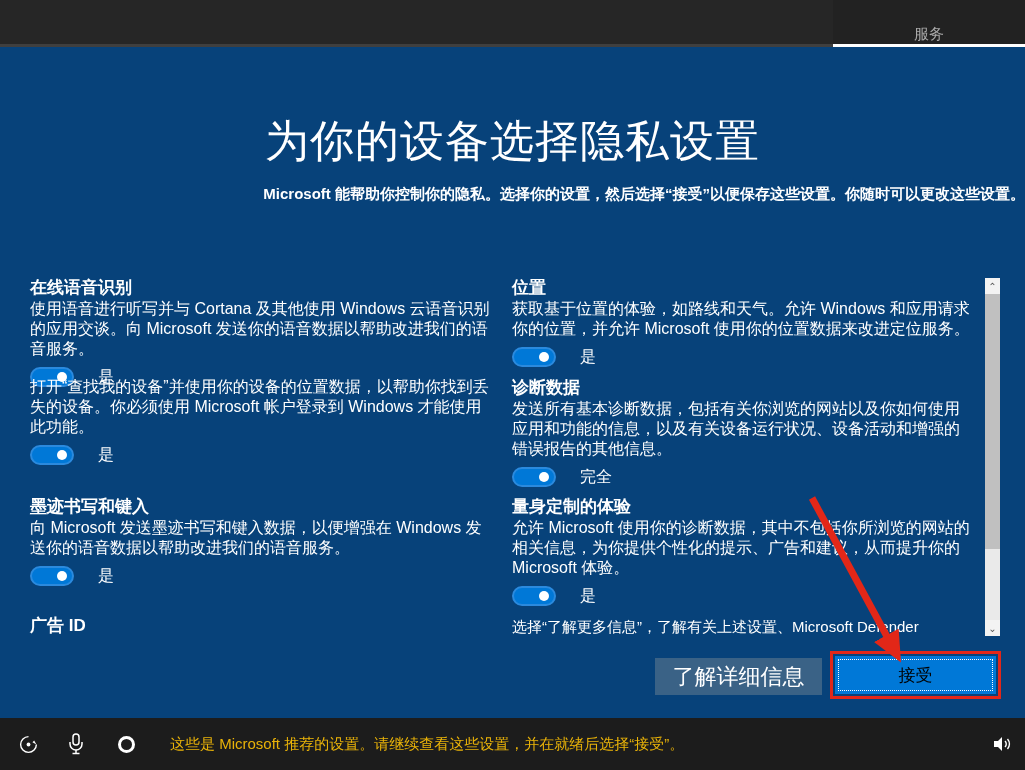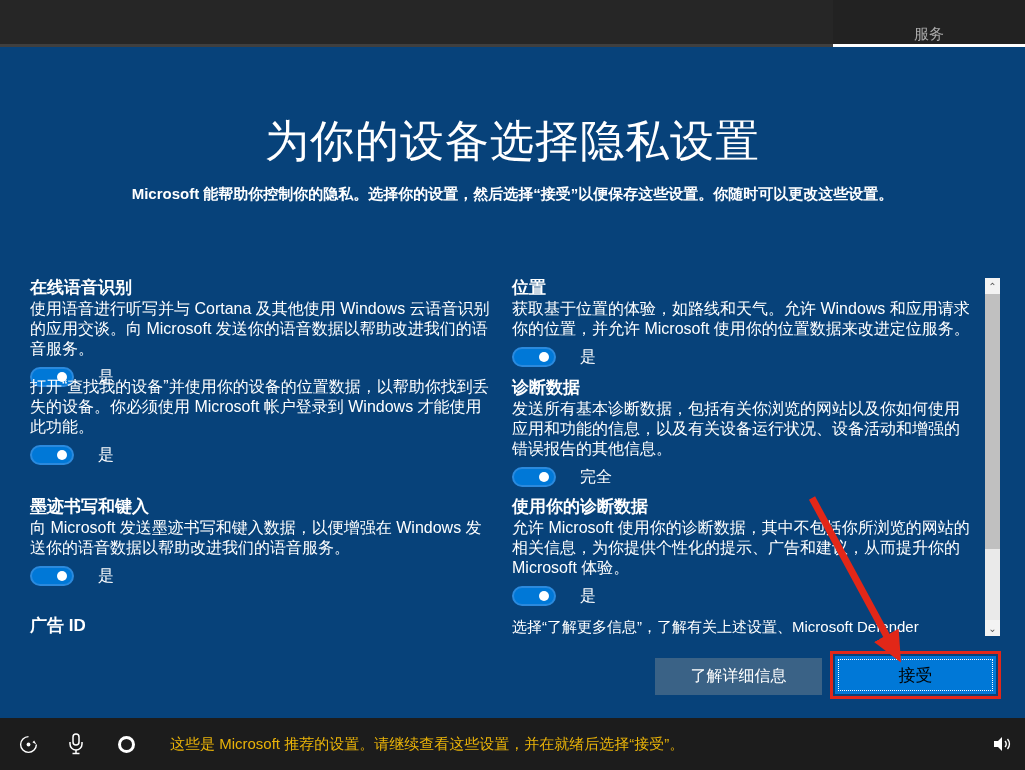--- a/index.html
+++ b/index.html
@@ -10,21 +10,21 @@
   
   .topbar { position:absolute; left:0; top:0; width:1025px; height:47px; background:#262626; }
   .topbar-edge { position:absolute; left:0; top:44px; width:833px; height:3px; background:#3f3f3f; }
   .top-tab { position:absolute; left:833px; top:0; width:192px; height:47px; background:#222222;
              display:flex; align-items:flex-end; justify-content:center;
              border-bottom:3px solid #ffffff; color:#a9a9a9; font-size:15px; cursor:default; }
 
   
   .page-title { position:absolute; left:0; top:112px; width:1025px; text-align:center;
                 color:#ffffff; font-size:44px; font-weight:300; letter-spacing:1px; }
-  .page-subtitle { position:absolute; left:0; top:185px; width:1025px; text-align:center;
+  .page-subtitle { position:absolute; left:0; top:185px; width:1025px; text-align:right;
                    color:#ffffff; font-size:15px; font-weight:600; }
 
   
   .section { position:absolute; color:#ffffff; }
   .sec-title { font-size:17px; font-weight:bold; line-height:21px; margin-bottom:1px; }
   .sec-desc  { font-size:16px; line-height:20px; }
   .toggle-row { display:flex; align-items:center; margin-top:7px; height:22px; }
   .toggle { position:relative; width:44px; height:20px; border-radius:10px; background:#0078d7;
             border:2px solid #2b8ade; cursor:pointer; }
   .toggle .knob { position:absolute; top:3px; left:25px; width:10px; height:10px;
@@ -35,21 +35,21 @@
 
   
   .scrollbar { position:absolute; left:985px; top:278px; width:15px; height:358px; background:#eaeaea; }
   .sb-btn { position:absolute; left:0; width:15px; height:16px; color:#5a5a5a; font-size:10px;
             display:flex; align-items:center; justify-content:center; cursor:pointer; background:#f3f3f3; }
   .sb-up { top:0; } .sb-down { bottom:0; }
   .sb-thumb { position:absolute; left:0; top:16px; width:15px; height:255px; background:#c0c0c0; cursor:pointer; }
 
   
   .btn-secondary { position:absolute; left:655px; top:658px; width:167px; height:37px;
-                   background:#3a6286; border:none; color:#ffffff; font-size:16px;
+                   background:#3a6286; border:none; color:#ffffff; font-size:22px;
                    font-family:inherit; cursor:pointer; }
   .accept-annotation { position:absolute; left:830px; top:651px; width:171px; height:48px;
                        border:3px solid #e22718; }
   .btn-primary { position:absolute; left:2px; top:2px; width:161px; height:38px;
                  background:#0078d7; border:none; color:#000000; font-size:17px;
                  font-family:inherit; cursor:pointer; }
   .btn-primary::after { content:""; position:absolute; left:3px; top:3px; right:3px; bottom:3px;
                         border:1px dotted #ffffff; }
 
   
@@ -134,21 +134,21 @@
     <div class="sec-desc">发送所有基本诊断数据，包括有关你浏览的网站以及你如何使用应用和功能的信息，以及有关设备运行状况、设备活动和增强的错误报告的其他信息。</div>
     <div class="toggle-row">
       <div class="toggle">
           <div class="knob"></div>
         </div>
       <span class="toggle-label">完全</span>
     </div>
   </div>
 
   <div class="section" style="left:512px; top:496px; width:462px;">
-    <div class="sec-title">使用你的诊断数据</div>
+    <div class="sec-title">量身定制的体验</div>
     <div class="sec-desc">允许 Microsoft 使用你的诊断数据，其中不包括你所浏览的网站的相关信息，为你提供个性化的提示、广告和建议，从而提升你的 Microsoft 体验。</div>
     <div class="toggle-row">
       <div class="toggle">
           <div class="knob"></div>
         </div>
       <span class="toggle-label">是</span>
     </div>
   </div>
 
   <div class="footnote">选择“了解更多信息”，了解有关上述设置、Microsoft Defender</div>

